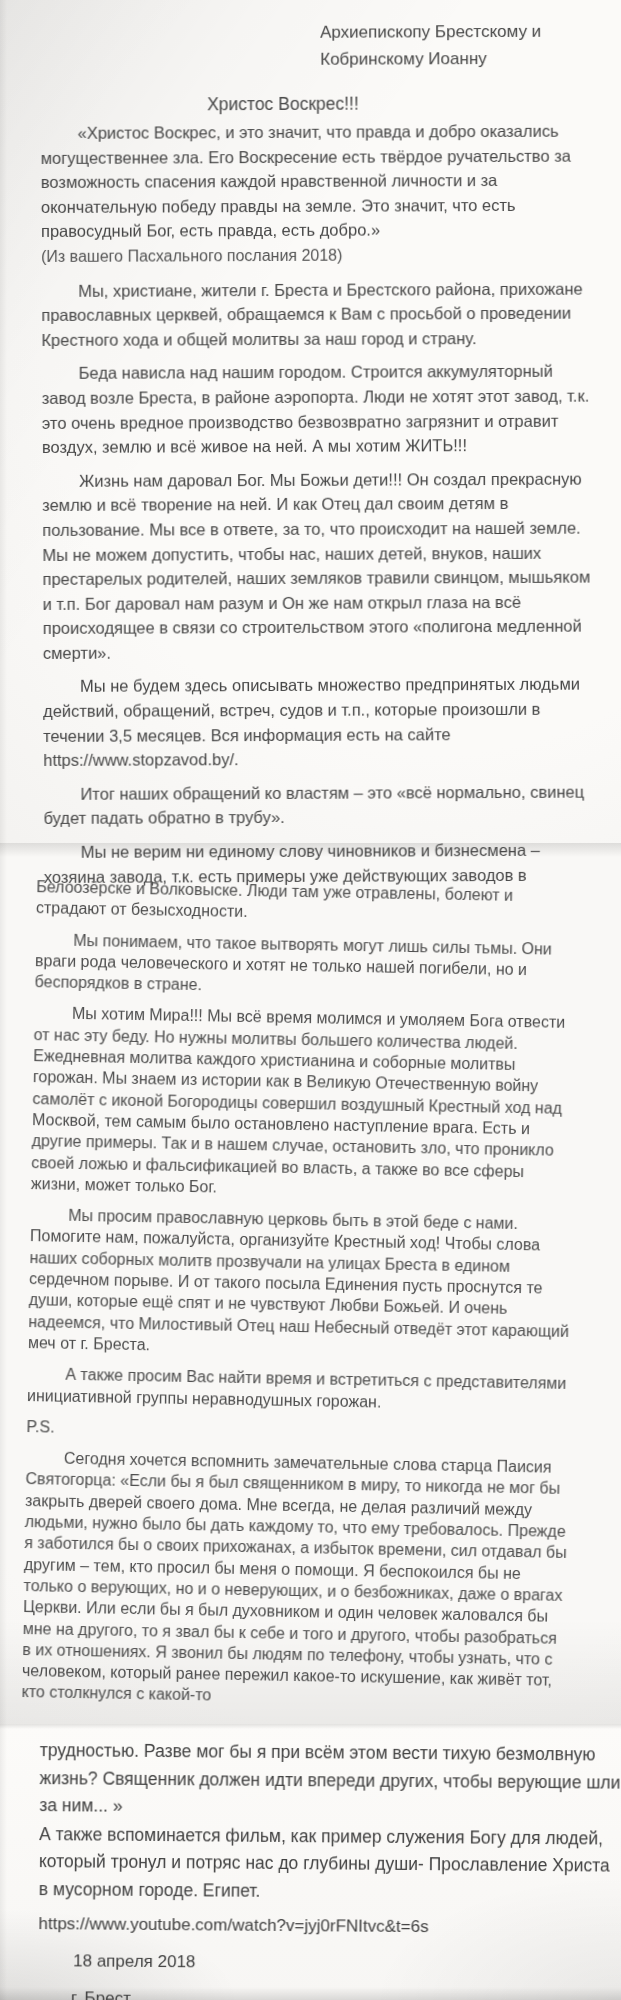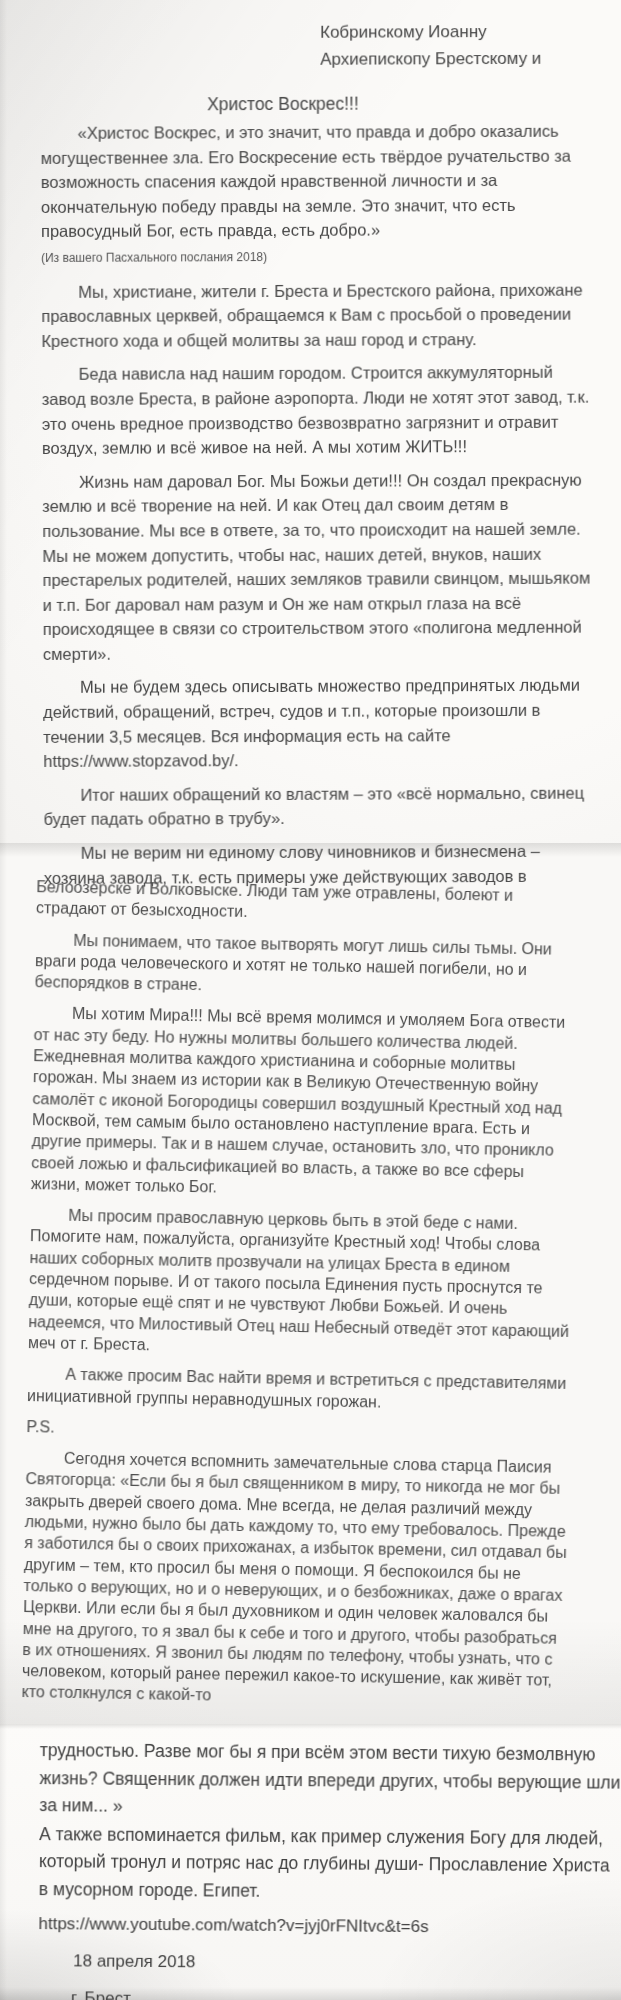--- a/index.html
+++ b/index.html
@@ -42,21 +42,21 @@
   .seg { position: absolute; left: 0; width: 621px; filter: blur(0.15px); }
   .seg1 { top: 0; height: 843px; transform: rotate(-0.25deg); transform-origin: 40px 0; }
   .seg2 { top: 852px; height: 878px; transform: rotate(1.05deg); transform-origin: 30px 0; color: #4e4e4e; }
   .seg3 { top: 1727px; height: 273px; transform: rotate(0.45deg); transform-origin: 30px 0; color: #414141; }
 
   .recipient { position: absolute; left: 320px; top: 20px; font-size: 17px; line-height: 27px; }
   .title { position: absolute; top: 95px; left: 0; width: 621px; text-align: center; font-size: 17.5px; transform: translateX(-28px); }
 
   .page1-body { position: absolute; top: 121px; left: 40px; width: 556px; font-size: 16.5px; line-height: 24.6px; }
   .page1-body p { margin: 0 0 9px; text-indent: 37px; }
-  .quote-src { font-size: 12px; color: #555; white-space: nowrap; }
+  .quote-src { font-size: 16px; color: #555; white-space: nowrap; }
   .link { }
 
   .page2-body { position: absolute; top: 24px; left: 37px; width: 545px; font-size: 16px; line-height: 21.3px; }
   .page2-body p { margin: 0 0 10px; text-indent: 38px; }
   .page2-body p.no-indent { text-indent: 0; }
 
   .page3-body { position: absolute; top: 10px; left: 40px; width: 600px; font-size: 17.5px; line-height: 27.5px; }
   .page3-body .line { white-space: nowrap; }
   .p3-block { margin: 0 0 1px; }
   .yt-url { font-size: 17px; margin-top: 7px; white-space: nowrap; }
@@ -71,22 +71,22 @@
   <div class="bg bg-seg1"></div>
   <div class="bg bg-seg2"></div>
   <div class="bg bg-seg3"></div>
   <div class="bg band-top2"></div>
   <div class="bg band-top3"></div>
   <div class="bg band-bottom"></div>
   <div class="bg edge-left"></div>
 
   <div class="seg seg1">
     <div class="recipient">
+      <div>Архиепископу Брестскому и</div>
       <div>Кобринскому Иоанну</div>
-      <div>Архиепископу Брестскому и</div>
     </div>
 
     <div class="title">Христос Воскрес!!!</div>
 
     <div class="page1-body">
       <p><span>«Христос Воскрес, и это значит, что правда и добро оказались могущественнее зла. Его Воскресение есть твёрдое ручательство за возможность спасения каждой нравственной личности и за окончательную победу правды на земле. Это значит, что есть правосудный Бог, есть правда, есть добро.»</span> <span class="quote-src">(Из вашего Пасхального послания 2018)</span></p>
       <p>Мы, христиане, жители г. Бреста и Брестского района, прихожане православных церквей, обращаемся к Вам с просьбой о проведении Крестного хода и общей молитвы за наш город и страну.</p>
       <p>Беда нависла над нашим городом. Строится аккумуляторный завод возле Бреста, в районе аэропорта. Люди не хотят этот завод, т.к. это очень вредное производство безвозвратно загрязнит и отравит воздух, землю и всё живое на ней. А мы хотим ЖИТЬ!!!</p>
       <p>Жизнь нам даровал Бог. Мы Божьи дети!!!  Он создал прекрасную землю и всё творение на ней. И как Отец дал своим детям в пользование. Мы все в ответе, за то, что происходит на нашей земле. Мы не можем допустить, чтобы нас, наших детей, внуков, наших престарелых родителей, наших земляков травили свинцом, мышьяком и т.п. Бог даровал нам разум и Он же нам открыл глаза на всё происходящее в связи со строительством этого «полигона медленной смерти».</p>
       <p><span>Мы не будем здесь описывать множество предпринятых людьми действий, обращений, встреч, судов и т.п., которые произошли в течении 3,5 месяцев. Вся информация есть на сайте</span> <span class="link">https://www.stopzavod.by/</span><span>.</span></p>

